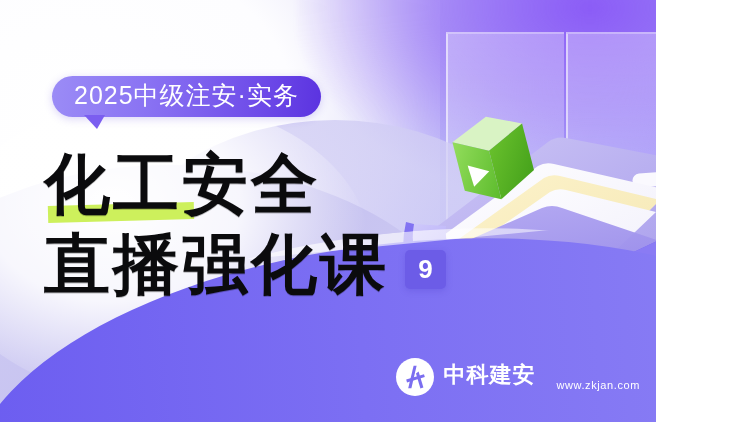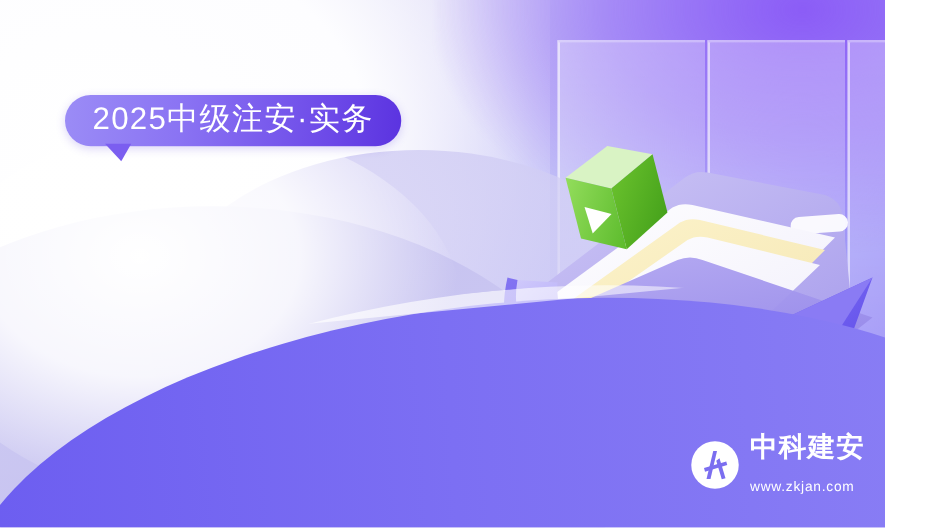--- a/index.html
+++ b/index.html
@@ -2,21 +2,21 @@
 <html><head>
 <meta charset="utf-8">
 <style>
   html, body {
     margin: 0;
     padding: 0;
     background: #ffffff;
   }
   #poster {
     position: relative;
-    width: 708px;
+    width: 656px;
     height: 422px;
     overflow: hidden;
     font-family: "Liberation Sans", "DejaVu Sans", sans-serif;
     background: linear-gradient(118deg,
         #f3f2fb 0%,
         #eceaf9 18%,
         #d9d6f6 38%,
         #bdbcf7 60%,
         #a9a6f8 78%,
         #8f7ef6 100%);
@@ -173,21 +173,21 @@
     align-items: center;
     gap: 9px;
   }
   .logo-mark {
     width: 38px; height: 38px;
     border-radius: 50%;
     background: #ffffff;
     display: flex; align-items: center; justify-content: center;
     flex: none;
   }
-  .logo-text { display: flex; flex-direction: column; line-height: 1; }
+  .logo-text { display: flex; line-height: 1; gap: 21px; }
   .logo-cn {
     color: #ffffff;
     font-size: 22px;
     font-weight: bold;
     letter-spacing: 1px;
     white-space: nowrap;
   }
   .logo-url {
     color: #ffffff;
     font-size: 11px;
@@ -282,20 +282,30 @@
 
   <div class="bg-layer band-soft"></div>
   <div class="bg-layer band"></div>
   <div class="bg-layer band-edge"></div>
 
   <div class="badge">
     <span>2025中级注安·实务</span>
     <span class="badge-tail"></span>
   </div>
 
+  <div class="title-wrap">
+    <div class="title-line">
+      <span class="highlight"></span>
+      <span class="title-text">化工安全</span>
+    </div>
+    <div class="title-line line2">
+      <span class="title-text">直播强化课</span>
+      <span class="num-badge">9</span>
+    </div>
+  </div>
 
   <div class="logo">
     <span class="logo-mark">
       <svg width="30" height="30" viewBox="0 0 30 30" xmlns="http://www.w3.org/2000/svg">
         <circle cx="15" cy="15" r="14.2" fill="#ffffff"></circle>
         <path d="M13.6 3.8 L16.6 3.8 L11.4 26.2 L8.2 26.2 Z" fill="#7b6ef0"></path>
         <path d="M16.0 11.6 L18.6 9.6 L23.4 25.6 L20.4 26.4 Z" fill="#7b6ef0"></path>
         <path d="M6.2 17.4 L24.0 12.2 L24.8 15.0 L7.0 20.4 Z" fill="#7b6ef0"></path>
       </svg>
     </span>

